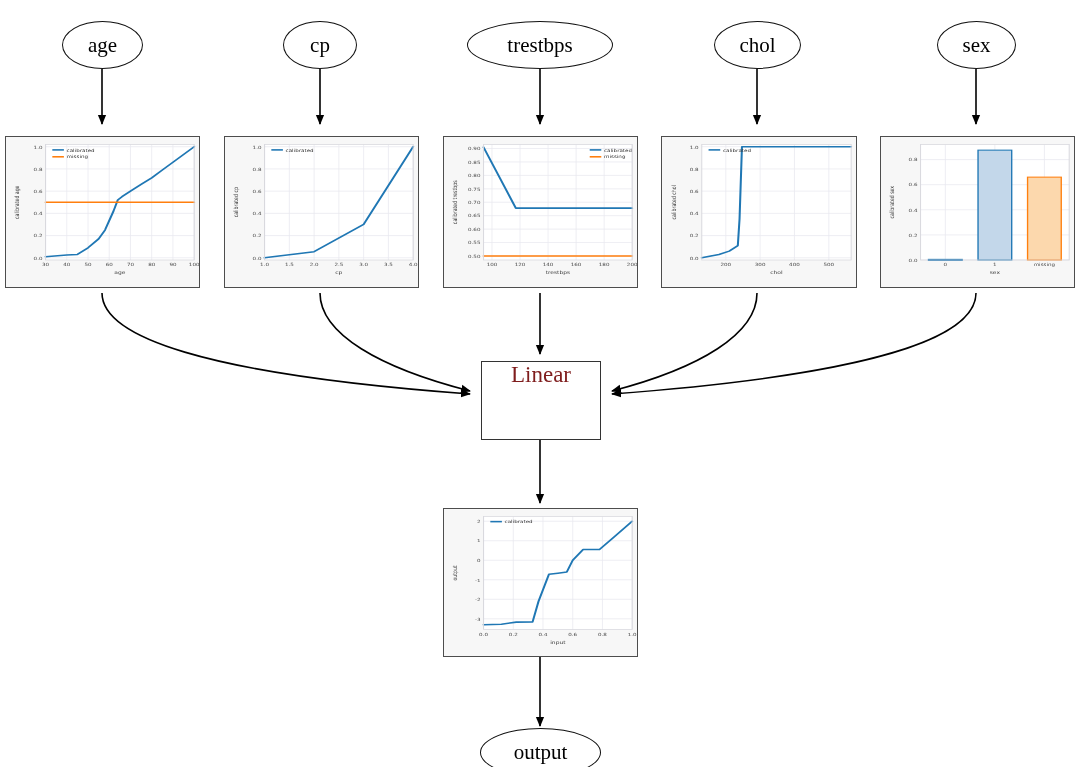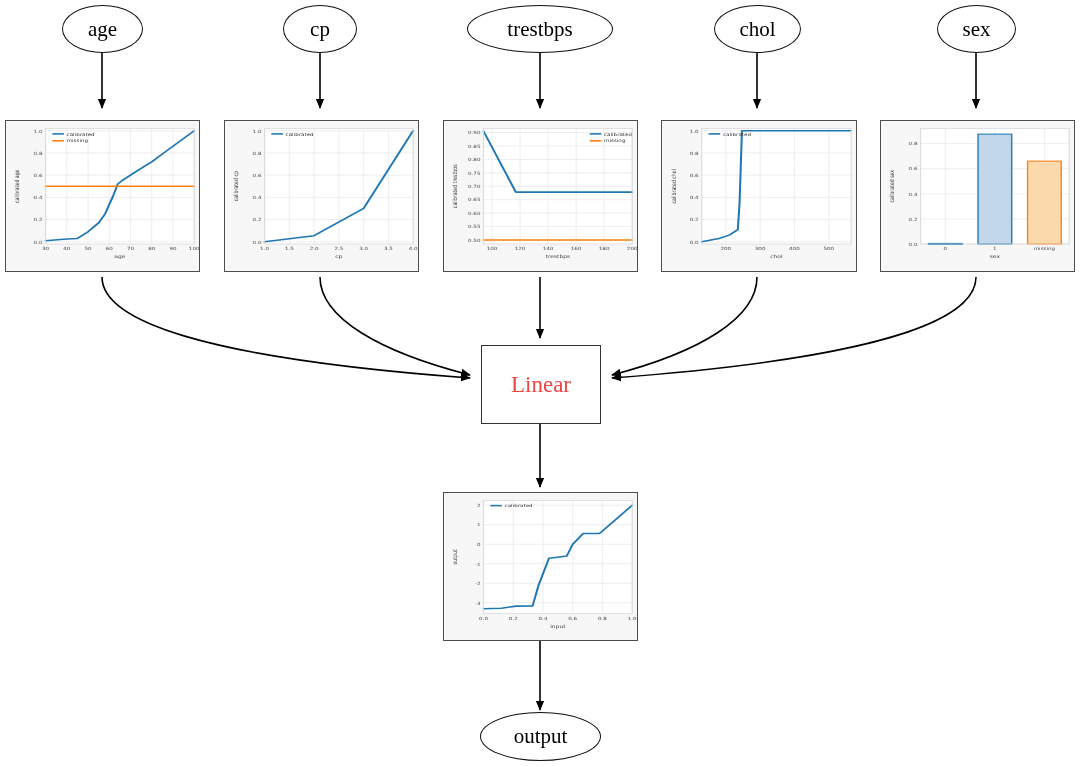--- a/index.html
+++ b/index.html
@@ -1,28 +1,28 @@
 <!DOCTYPE html>
 <html><head>
 <meta charset="utf-8">
 <style>
   html,body{margin:0;padding:0;background:#ffffff;}
   body{width:1080px;height:767px;font-family:"Liberation Serif",serif;overflow:hidden;}
-  #stage{position:relative;width:1080px;height:628px;}
+  #stage{position:relative;width:1080px;height:628px;margin-top:16px;}
   #edges{position:absolute;left:0;top:0;width:1080px;height:767px;pointer-events:none;}
 
   .node-ellipse{
     position:absolute;display:flex;align-items:center;justify-content:center;
     border:1.2px solid #111;border-radius:50%;background:#fff;
     font-family:"Liberation Serif",serif;color:#000;box-sizing:border-box;
   }
   .node-box{
-    position:absolute;display:flex;align-items:center;justify-content:center;
+    position:absolute;display:flex;justify-content:center;
     border:1.2px solid #333;background:#fff;box-sizing:border-box;
-    font-family:"Liberation Serif",serif;color:#ef4444;
+    font-family:"Liberation Serif",serif;color:#7f1d1d;
   }
 
   
   .panel{
     position:absolute;box-sizing:border-box;
     border:1.5px solid #4d4d4d;background:#f7f7f7;
   }
   .plot{position:absolute;left:0;top:0;width:100%;height:100%;}
   .plot svg{display:block;width:100%;height:100%;}
   .axlabel{font-family:"DejaVu Sans",sans-serif;fill:#3a3a3a;}

